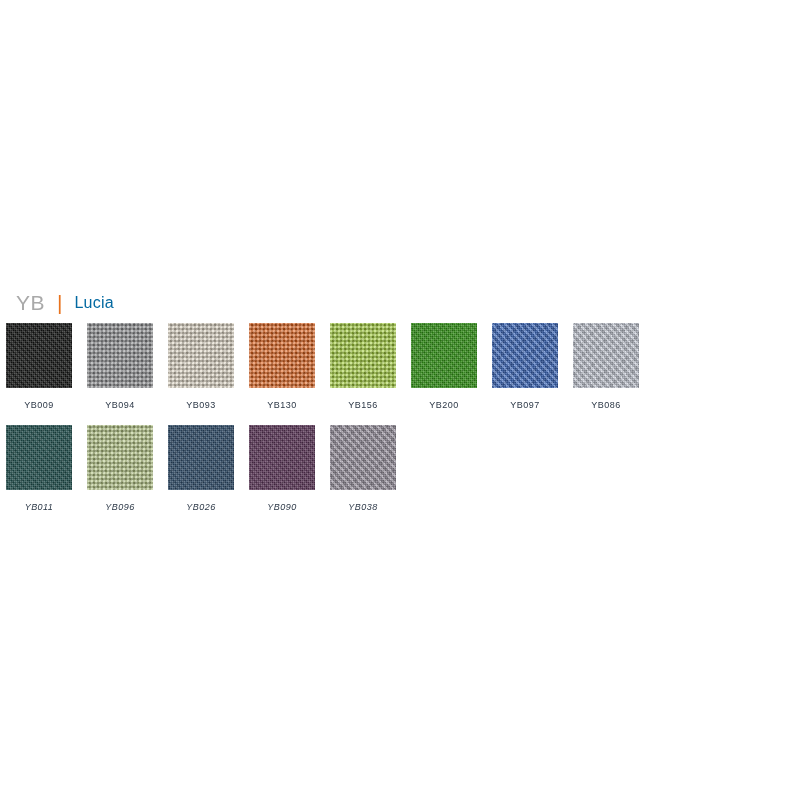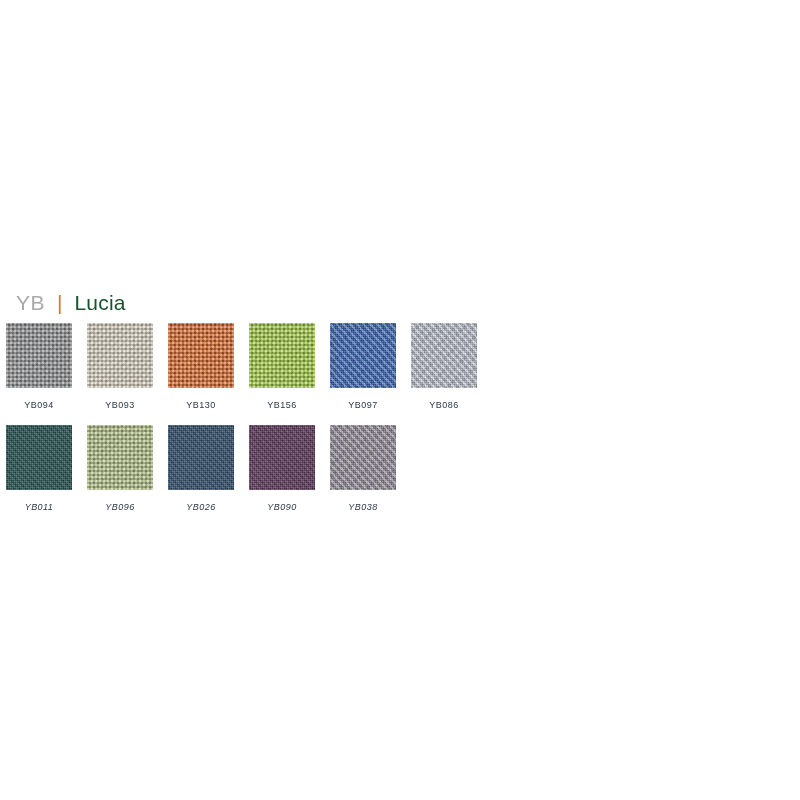--- a/index.html
+++ b/index.html
@@ -38,22 +38,22 @@
     letter-spacing: 0.5px;
     font-weight: 400;
   }
   #brand-sep {
     font-size: 21px;
     color: #e8731e;
     margin: 0 12px;
     font-weight: 400;
   }
   #collection-name {
-    font-size: 21px;
-    color: #14532d;
+    font-size: 16px;
+    color: #0369a1;
     font-weight: 400;
     letter-spacing: 0.2px;
   }
 
   
   .swatch-row {
     position: absolute;
     left: 6px;
     display: flex;
   }
@@ -146,20 +146,28 @@
 <div id="page">
 
   <div id="header">
     <span id="brand-code">YB</span>
     <span id="brand-sep">|</span>
     <span id="collection-name">Lucia</span>
   </div>
 
   <div class="swatch-row" id="swatch-row-0">
       <div class="swatch-cell">
+        <div class="swatch-chip" style="background-color: rgb(17, 18, 17);">
+          <div class="weave-a"></div>
+          <div class="weave-b"></div>
+          <div class="weave-c"></div>
+        </div>
+        <div class="swatch-label">YB009</div>
+      </div>
+      <div class="swatch-cell">
         <div class="swatch-chip coarse" style="background-color: rgb(142, 143, 145);">
           <div class="weave-a"></div>
           <div class="weave-b"></div>
           <div class="weave-c"></div>
         </div>
         <div class="swatch-label">YB094</div>
       </div>
       <div class="swatch-cell">
         <div class="swatch-chip coarse" style="background-color: rgb(222, 213, 196);">
           <div class="weave-a"></div>
@@ -176,20 +184,28 @@
         </div>
         <div class="swatch-label">YB130</div>
       </div>
       <div class="swatch-cell">
         <div class="swatch-chip coarse" style="background-color: rgb(164, 209, 58);">
           <div class="weave-a"></div>
           <div class="weave-b"></div>
           <div class="weave-c"></div>
         </div>
         <div class="swatch-label">YB156</div>
+      </div>
+      <div class="swatch-cell">
+        <div class="swatch-chip" style="background-color: rgb(47, 140, 20);">
+          <div class="weave-a"></div>
+          <div class="weave-b"></div>
+          <div class="weave-c"></div>
+        </div>
+        <div class="swatch-label">YB200</div>
       </div>
       <div class="swatch-cell">
         <div class="swatch-chip twill" style="background-color: rgb(63, 109, 196);">
           <div class="weave-a"></div>
           <div class="weave-b"></div>
           <div class="weave-c"></div>
         </div>
         <div class="swatch-label">YB097</div>
       </div>
       <div class="swatch-cell">

